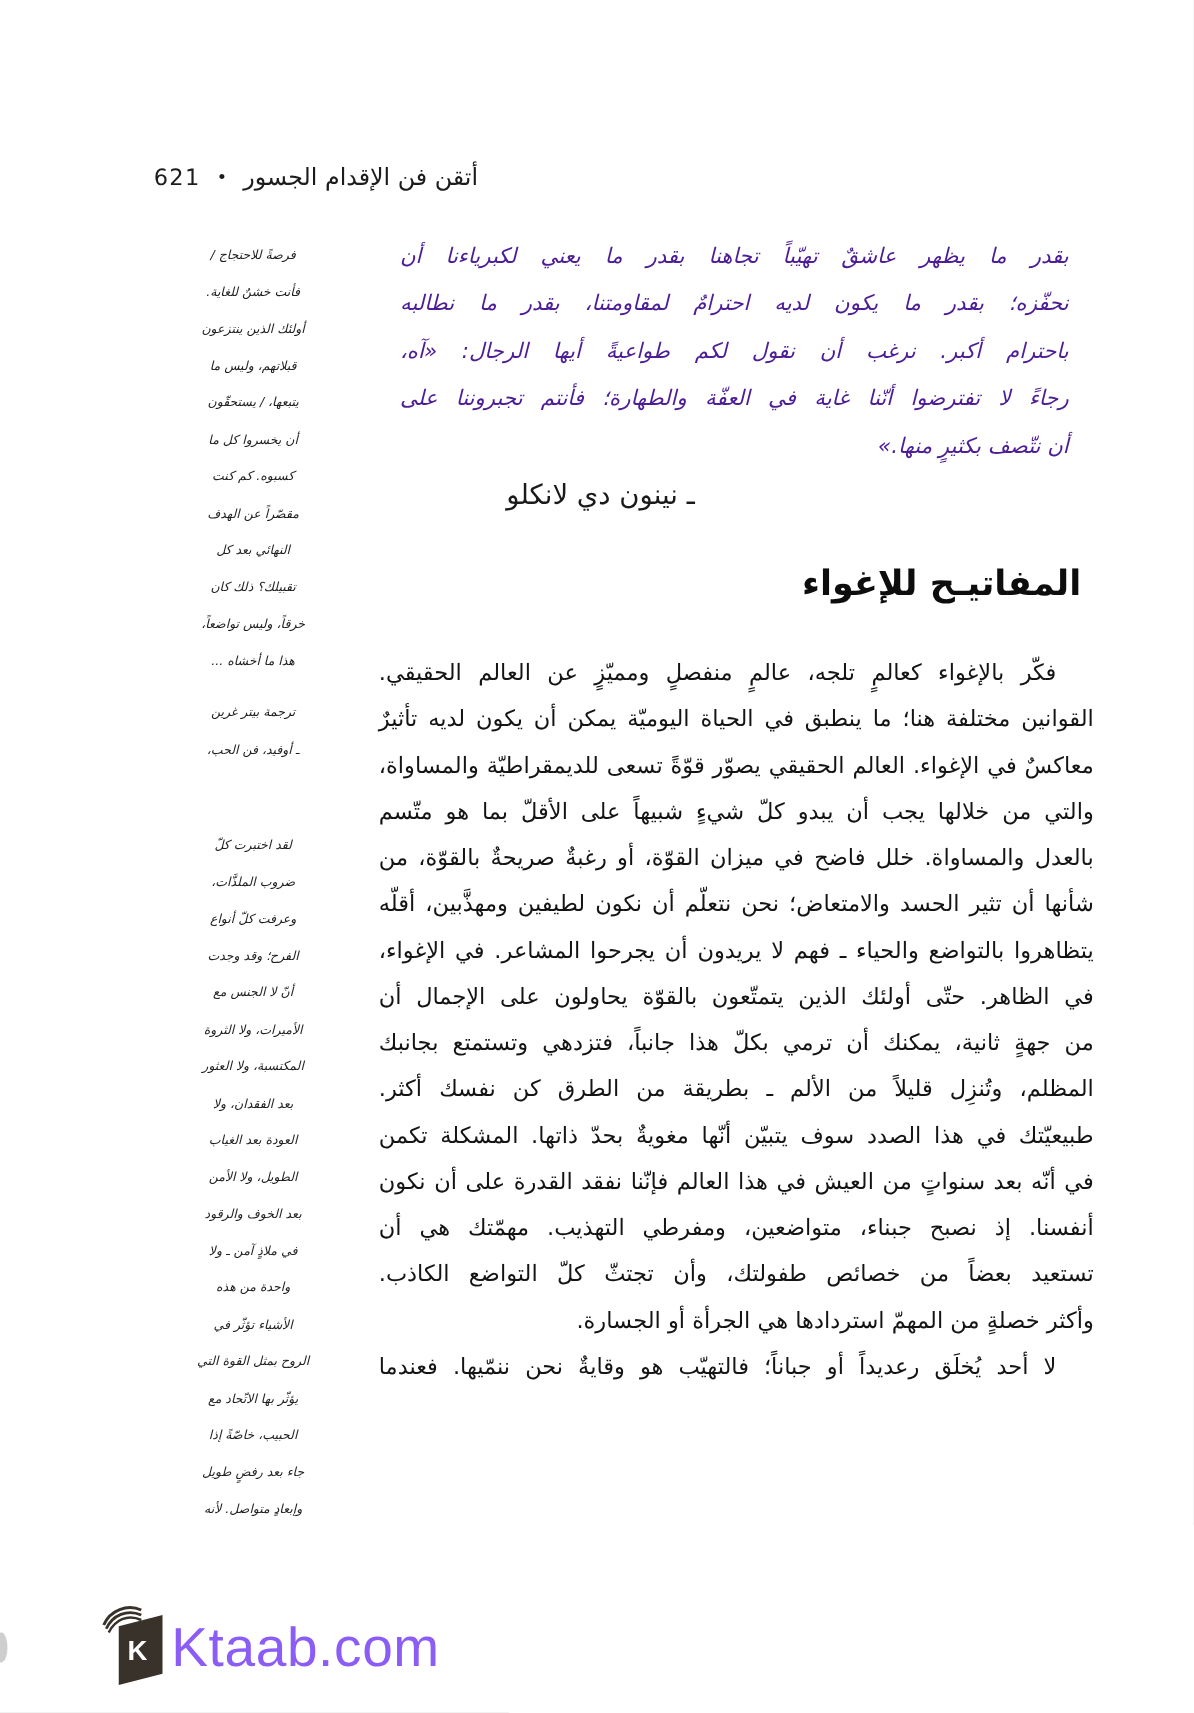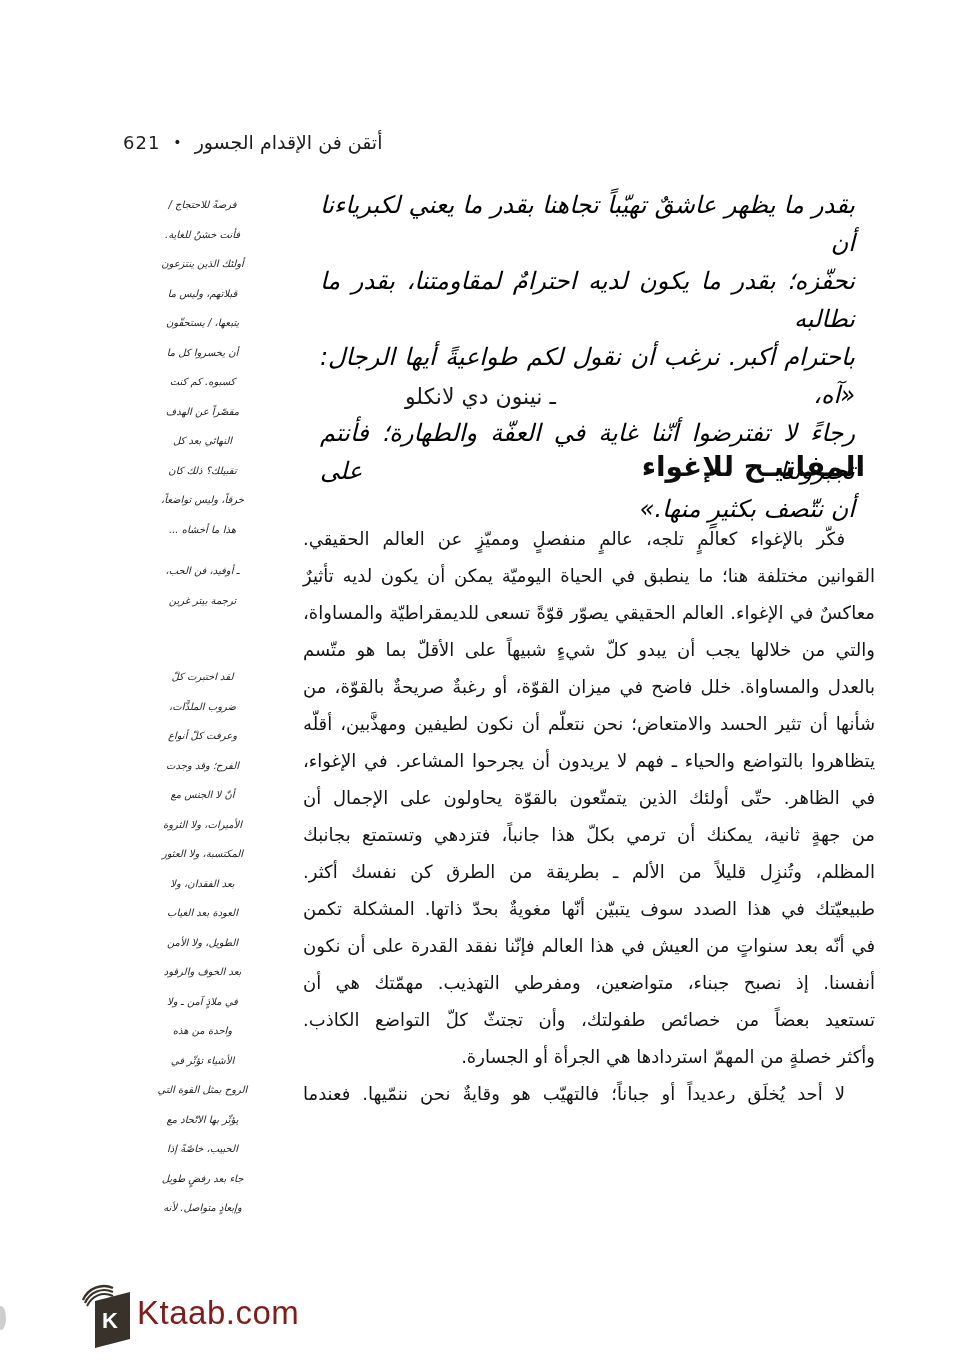--- a/index.html
+++ b/index.html
@@ -13,21 +13,21 @@
     position:absolute; top:131px; left:123px;
     direction:rtl; display:flex; align-items:center; gap:13px;
     font-size:19px; color:#1c1c1c; white-space:nowrap;
   }
   .running-head .pagenum { font-size:18px; letter-spacing:1px; }
   .running-head .bullet { font-size:14px; }
 
   
   .quote {
     position:absolute; top:186px; right:100px; width:535px;
-    direction:rtl; font-size:24px; line-height:38px; font-style:italic; color:#000000;
+    direction:rtl; font-size:17px; line-height:38px; font-style:italic; color:#4c1d95;
   }
   .quote-attrib {
     position:absolute; top:384px; left:405px;
     direction:rtl; font-size:22px; color:#1a1a1a; white-space:nowrap;
   }
 
   
   .section-heading {
     position:absolute; top:450px; left:295px; width:570px;
     direction:rtl; text-align:right;
@@ -51,22 +51,22 @@
   }
   .margin-note .line { text-align:center; text-align-last:center; }
   .margin-note-1 { top:190px; }
   .margin-note-2 { top:662px; }
   .margin-attrib { margin-top:12px; }
 
   
   .footer-logo { position:absolute; left:80px; top:1284px; width:56px; height:64px; }
   .footer-brand {
     position:absolute; left:137px; top:1294px;
-    font-family:"Liberation Sans", sans-serif; font-size:33px; font-weight:400;
-    color:#7f1d1d; letter-spacing:0.5px;
+    font-family:"Liberation Sans", sans-serif; font-size:44px; font-weight:400;
+    color:#8b5cf6; letter-spacing:0.5px;
   }
   .edge-artifact {
     position:absolute; left:-4px; top:1306px; width:10px; height:24px;
     background:#b3b3b3; border-radius:50%; opacity:0.65;
   }
 </style>
 </head>
 <body>
 
 <div class="page">
@@ -120,22 +120,22 @@
         <div class="line">يتبعها، / يستحقّون</div>
         <div class="line">أن يخسروا كل ما</div>
         <div class="line">كسبوه. كم كنت</div>
         <div class="line">مقصّراً عن الهدف</div>
         <div class="line">النهائي بعد كل</div>
         <div class="line">تقبيلك؟ ذلك كان</div>
         <div class="line">خرقاً، وليس تواضعاً،</div>
         <div class="line">هذا ما أخشاه ...</div>
       </div>
     <div class="margin-attrib">
+        <div class="line">ترجمة بيتر غرين</div>
         <div class="line">ـ أوفيد، فن الحب،</div>
-        <div class="line">ترجمة بيتر غرين</div>
       </div>
   </div>
   <div class="margin-note margin-note-2">
     <div>
         <div class="line">لقد اختبرت كلّ</div>
         <div class="line">ضروب الملذَّات،</div>
         <div class="line">وعرفت كلّ أنواع</div>
         <div class="line">الفرح؛ وقد وجدت</div>
         <div class="line">أنّ لا الجنس مع</div>
         <div class="line">الأميرات، ولا الثروة</div>

